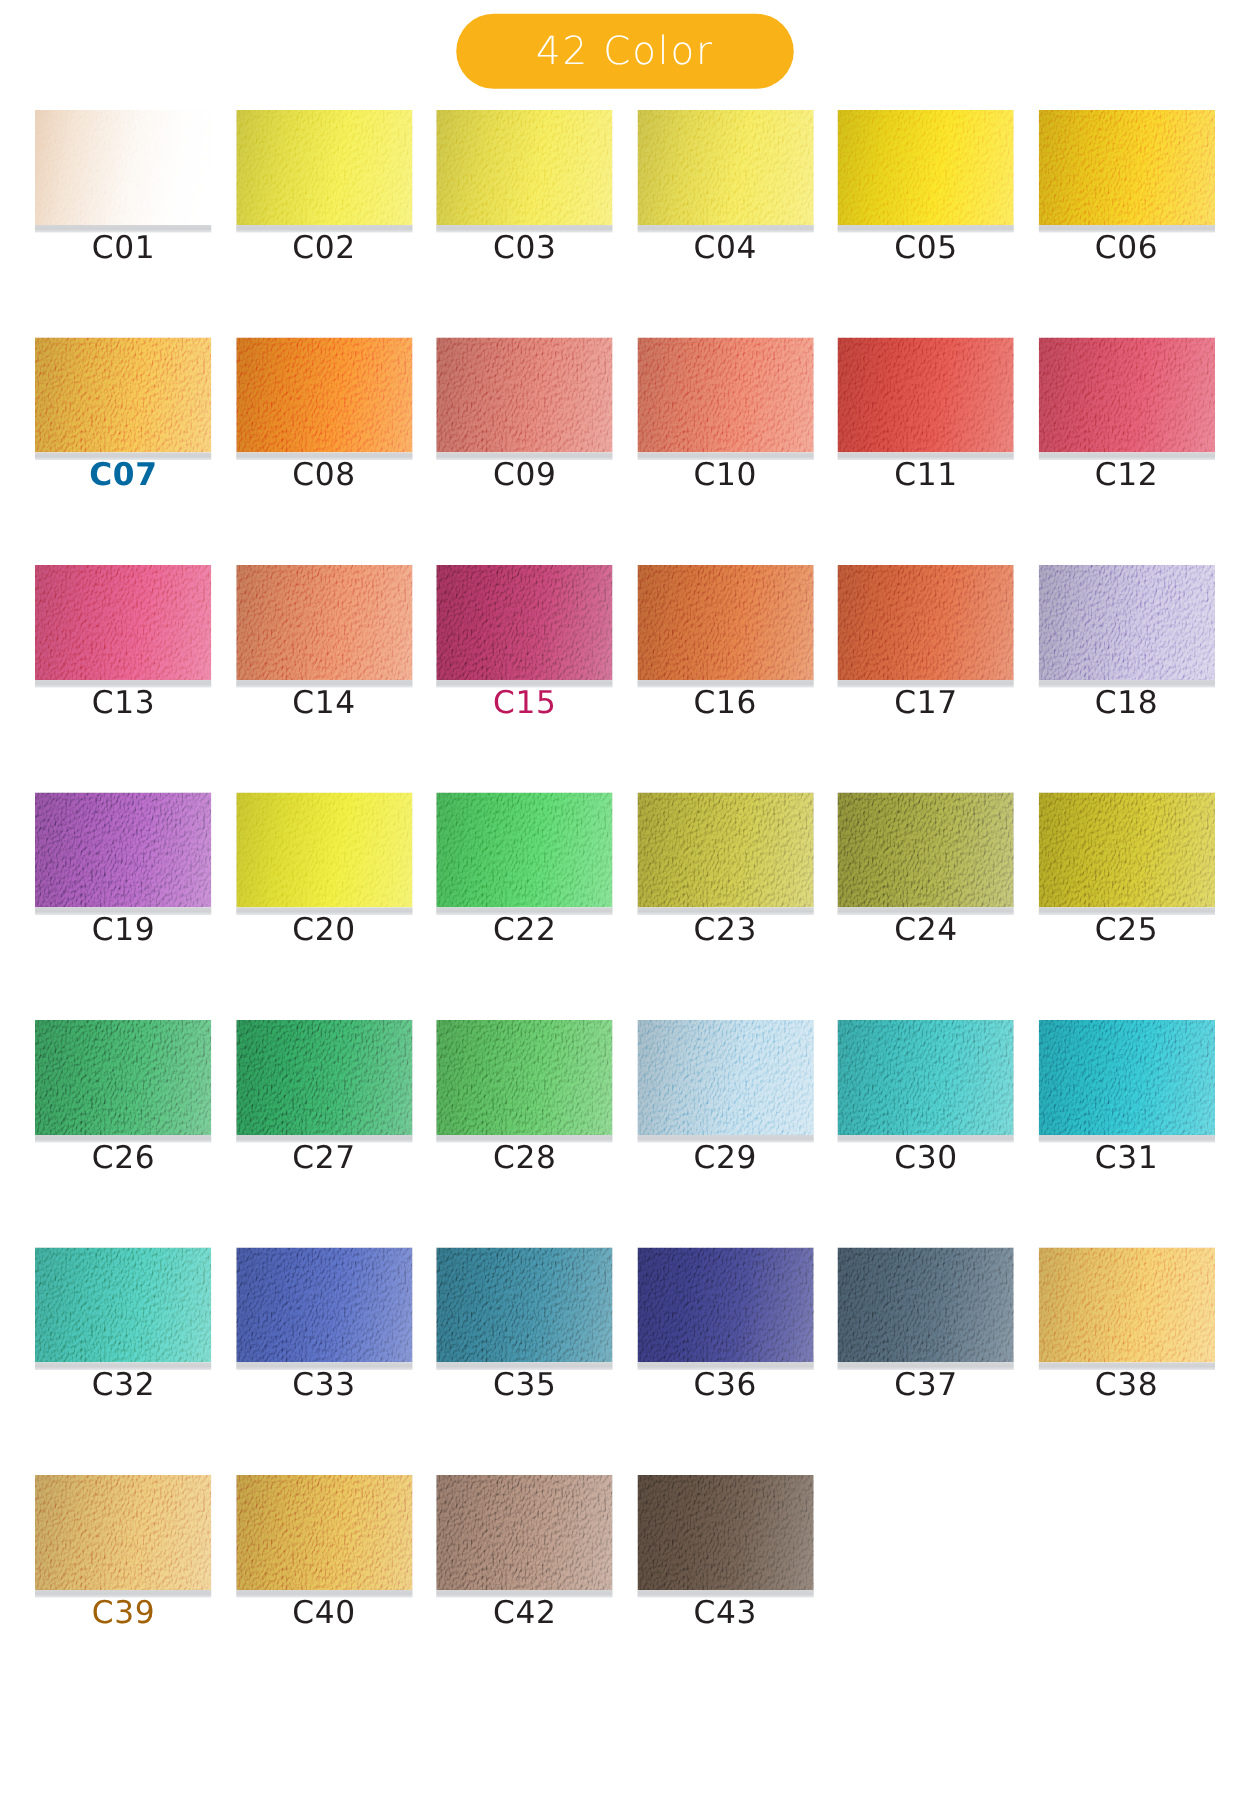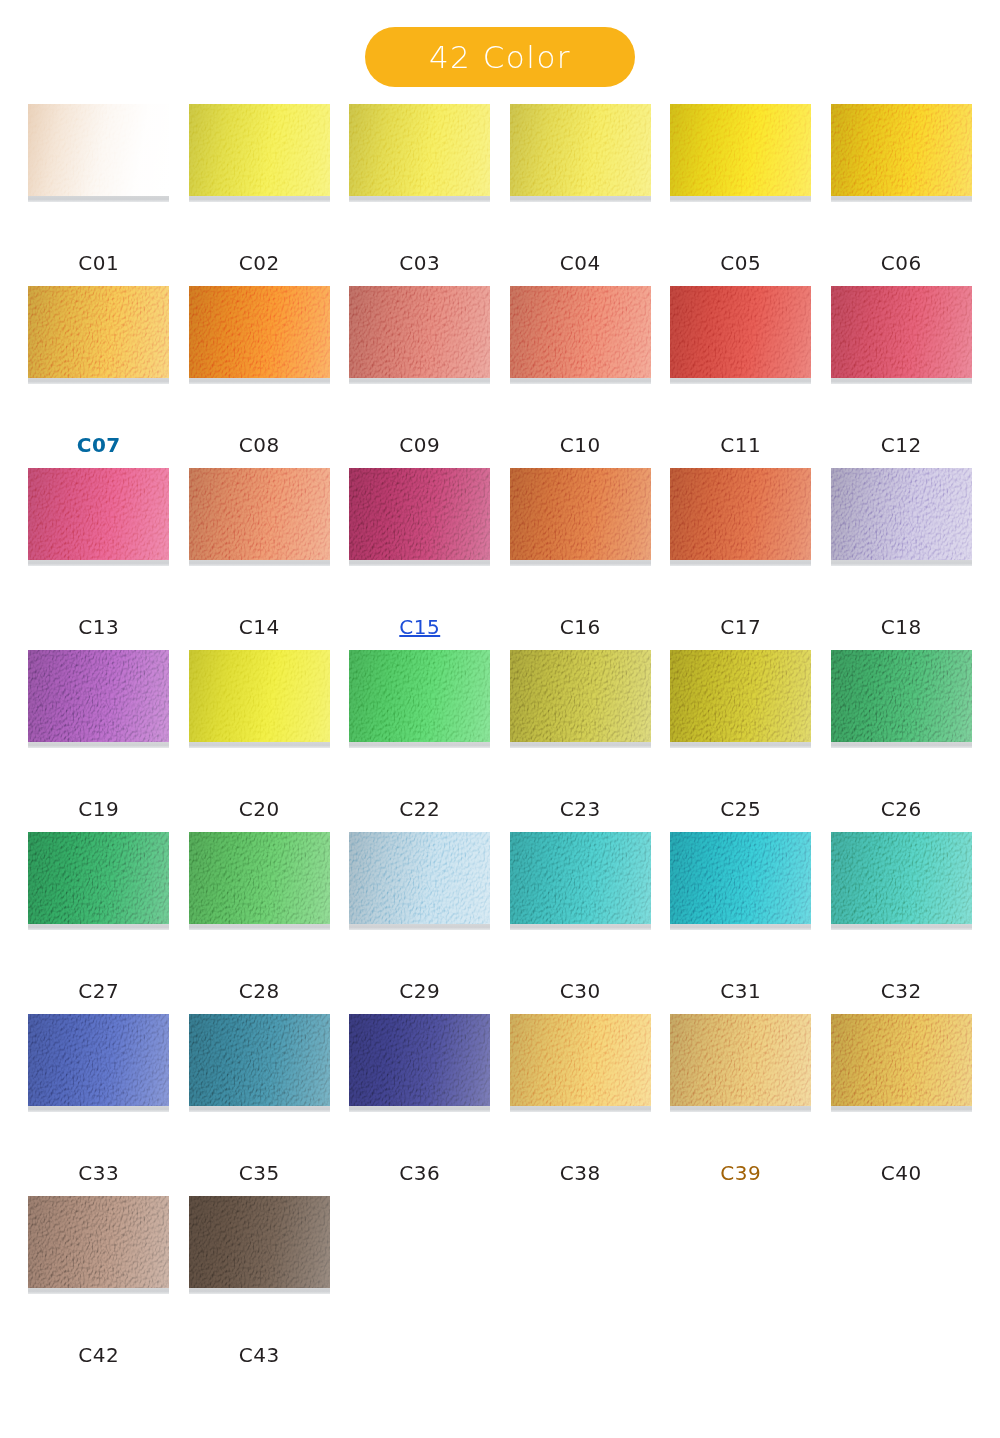--- a/index.html
+++ b/index.html
@@ -12,21 +12,21 @@
     width: 1000px;
     height: 1438px;
     font-family: "Liberation Sans", "DejaVu Sans", sans-serif;
     overflow: hidden;
     position: relative;
   }
 
   
   .header {
     width: 100%;
-    padding-top: 27px;
+    padding-top: 11px;
     display: flex;
     justify-content: center;
   }
   .badge {
     width: 270px;
     height: 60px;
     border-radius: 30px;
     display: flex;
     align-items: center;
     justify-content: center;
@@ -90,22 +90,21 @@
   }
   .shadow-bar {
     position: absolute;
     left: 0;
     top: 92px;
     width: 141px;
     height: 6px;
     background: linear-gradient(180deg, #d6d8da 0%, #d0d2d5 55%, #e4e6e8 100%);
   }
   .label {
-    margin-top: 52px;
-    font-size: 20px;
+    font-size: 25px;
     color: #231f20;
     font-family: "DejaVu Sans", "Liberation Sans", sans-serif;
     letter-spacing: .5px;
     line-height: 1;
     text-align: right;
   }
 
   
   .cell[data-index="0"] .swatch .sheen {
     background: linear-gradient(100deg,
@@ -327,21 +326,21 @@
       <div class="swatch-wrap">
         <div class="swatch">
           <div class="base" style="background: rgb(142, 42, 78);"></div>
           <svg class="tex" preserveAspectRatio="none">
             <rect x="0" y="0" width="100%" height="100%" filter="url(#paperTex)"></rect>
           </svg>
           <div class="sheen"></div>
         </div>
         <div class="shadow-bar" style="background: linear-gradient(rgb(212, 214, 216) 0%, rgb(207, 209, 212) 55%, rgb(230, 232, 234) 100%);"></div>
       </div>
-      <div class="label" style="color: #1d4ed8; text-decoration: underline;">C15</div>
+      <div class="label" style="color: #be185d;">C15</div>
     </div>
     <div class="cell" data-index="15">
       <div class="swatch-wrap">
         <div class="swatch">
           <div class="base" style="background: rgb(200, 84, 44);"></div>
           <svg class="tex" preserveAspectRatio="none">
             <rect x="0" y="0" width="100%" height="100%" filter="url(#paperTex)"></rect>
           </svg>
           <div class="sheen"></div>
         </div>
@@ -420,20 +419,33 @@
           <div class="base" style="background: rgb(157, 149, 49);"></div>
           <svg class="tex" preserveAspectRatio="none">
             <rect x="0" y="0" width="100%" height="100%" filter="url(#paperTex)"></rect>
           </svg>
           <div class="sheen"></div>
         </div>
         <div class="shadow-bar" style="background: linear-gradient(rgb(212, 214, 216) 0%, rgb(207, 209, 212) 55%, rgb(230, 232, 234) 100%);"></div>
       </div>
       <div class="label" style="color: rgb(35, 31, 32);">C23</div>
     </div>
+    <div class="cell" data-index="23">
+      <div class="swatch-wrap">
+        <div class="swatch">
+          <div class="base" style="background: rgb(116, 118, 47);"></div>
+          <svg class="tex" preserveAspectRatio="none">
+            <rect x="0" y="0" width="100%" height="100%" filter="url(#paperTex)"></rect>
+          </svg>
+          <div class="sheen"></div>
+        </div>
+        <div class="shadow-bar" style="background: linear-gradient(rgb(212, 214, 216) 0%, rgb(207, 209, 212) 55%, rgb(230, 232, 234) 100%);"></div>
+      </div>
+      <div class="label" style="color: rgb(35, 31, 32);">C24</div>
+    </div>
     <div class="cell" data-index="24">
       <div class="swatch-wrap">
         <div class="swatch">
           <div class="base" style="background: rgb(168, 149, 31);"></div>
           <svg class="tex" preserveAspectRatio="none">
             <rect x="0" y="0" width="100%" height="100%" filter="url(#paperTex)"></rect>
           </svg>
           <div class="sheen"></div>
         </div>
         <div class="shadow-bar" style="background: linear-gradient(rgb(212, 214, 216) 0%, rgb(207, 209, 212) 55%, rgb(230, 232, 234) 100%);"></div>
@@ -563,20 +575,33 @@
           <div class="base" style="background: rgb(46, 47, 102);"></div>
           <svg class="tex" preserveAspectRatio="none">
             <rect x="0" y="0" width="100%" height="100%" filter="url(#paperTex)"></rect>
           </svg>
           <div class="sheen"></div>
         </div>
         <div class="shadow-bar" style="background: linear-gradient(rgb(212, 214, 216) 0%, rgb(207, 209, 212) 55%, rgb(230, 232, 234) 100%);"></div>
       </div>
       <div class="label" style="color: rgb(35, 31, 32);">C36</div>
     </div>
+    <div class="cell" data-index="36">
+      <div class="swatch-wrap">
+        <div class="swatch">
+          <div class="base" style="background: rgb(59, 75, 87);"></div>
+          <svg class="tex" preserveAspectRatio="none">
+            <rect x="0" y="0" width="100%" height="100%" filter="url(#paperTex)"></rect>
+          </svg>
+          <div class="sheen"></div>
+        </div>
+        <div class="shadow-bar" style="background: linear-gradient(rgb(212, 214, 216) 0%, rgb(207, 209, 212) 55%, rgb(230, 232, 234) 100%);"></div>
+      </div>
+      <div class="label" style="color: rgb(35, 31, 32);">C37</div>
+    </div>
     <div class="cell" data-index="37">
       <div class="swatch-wrap">
         <div class="swatch">
           <div class="base" style="background: rgb(235, 162, 74);"></div>
           <svg class="tex" preserveAspectRatio="none">
             <rect x="0" y="0" width="100%" height="100%" filter="url(#paperTex)"></rect>
           </svg>
           <div class="sheen"></div>
         </div>
         <div class="shadow-bar" style="background: linear-gradient(rgb(212, 214, 216) 0%, rgb(207, 209, 212) 55%, rgb(230, 232, 234) 100%);"></div>

